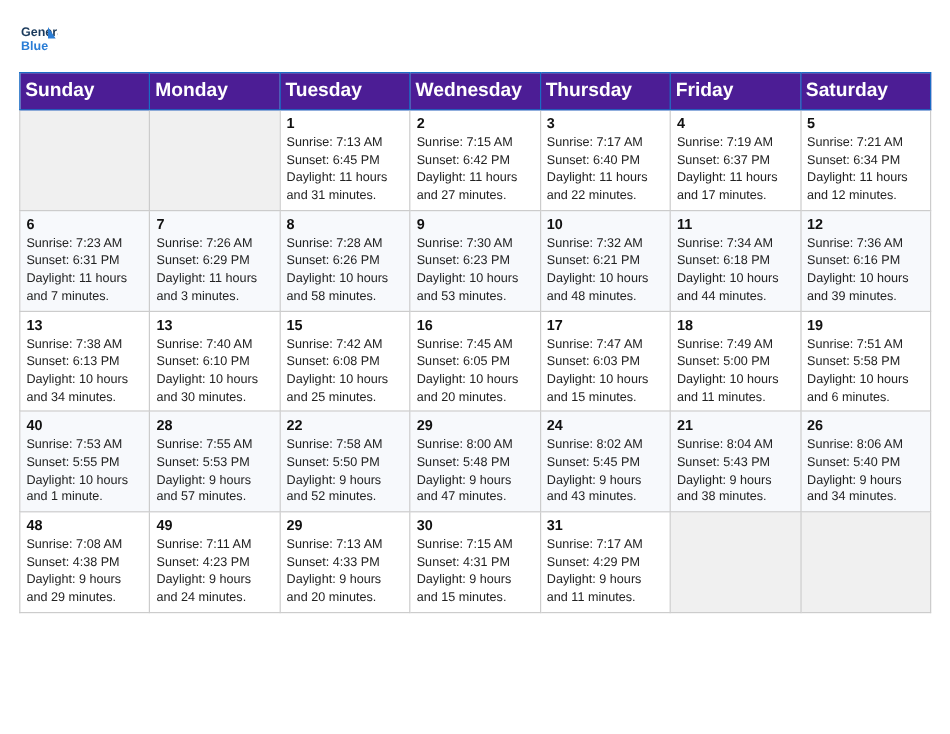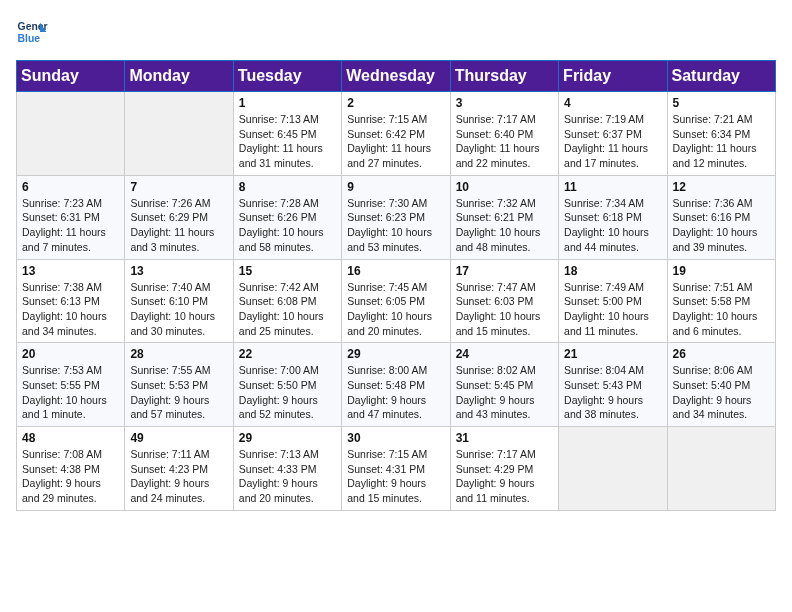--- a/index.html
+++ b/index.html
@@ -225,34 +225,34 @@
         </td>
         <td>
           <div class="day-num">19</div>
           <div class="day-info">Sunrise: 7:51 AM
 Sunset: 5:58 PM
 Daylight: 10 hours and 6 minutes.</div>
         </td>
       </tr>
       <tr>
         <td>
-          <div class="day-num">20</div>
+          <div class="day-num">40</div>
           <div class="day-info">Sunrise: 7:53 AM
 Sunset: 5:55 PM
 Daylight: 10 hours and 1 minute.</div>
         </td>
         <td>
           <div class="day-num">28</div>
           <div class="day-info">Sunrise: 7:55 AM
 Sunset: 5:53 PM
 Daylight: 9 hours and 57 minutes.</div>
         </td>
         <td>
           <div class="day-num">22</div>
-          <div class="day-info">Sunrise: 7:00 AM
+          <div class="day-info">Sunrise: 7:58 AM
 Sunset: 5:50 PM
 Daylight: 9 hours and 52 minutes.</div>
         </td>
         <td>
           <div class="day-num">29</div>
           <div class="day-info">Sunrise: 8:00 AM
 Sunset: 5:48 PM
 Daylight: 9 hours and 47 minutes.</div>
         </td>
         <td>

